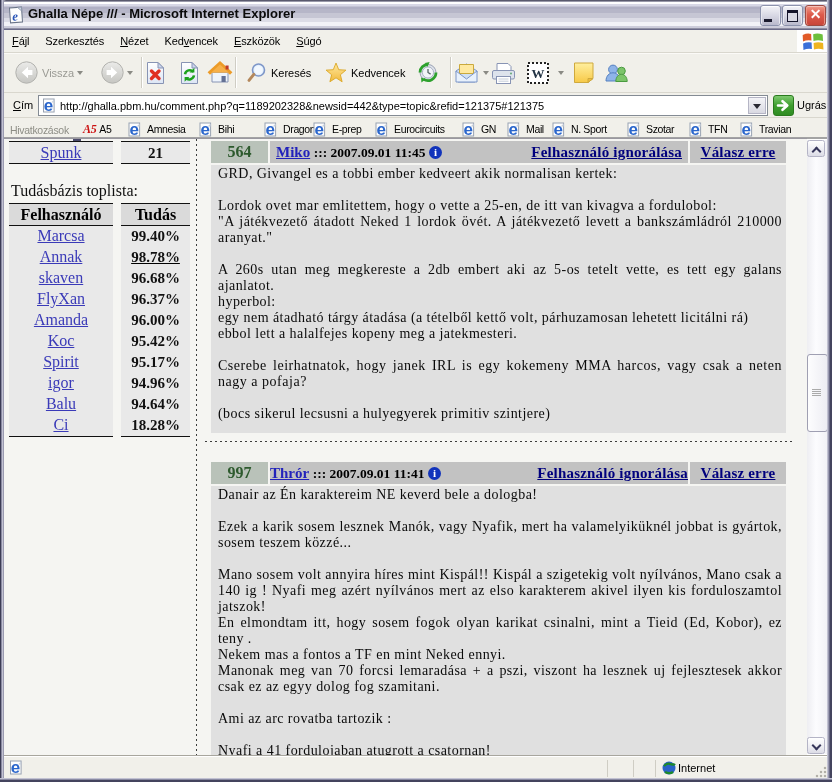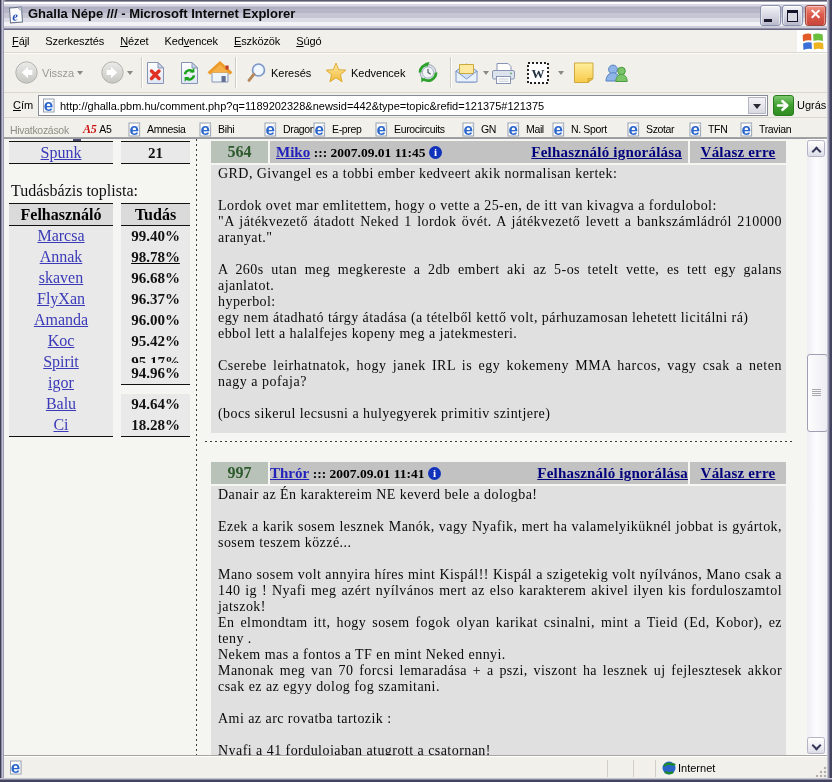--- a/index.html
+++ b/index.html
@@ -340,21 +340,21 @@
       <div class="scell sr" style="top:129px;height:22px;line-height:20px;border-top:none;"><span class="spct">96.68%</span></div>
       <div class="scell sl" style="top:150px;height:22px;line-height:20px;border-top:none;"><span class="slink">FlyXan</span></div>
       <div class="scell sr" style="top:150px;height:22px;line-height:20px;border-top:none;"><span class="spct">96.37%</span></div>
       <div class="scell sl" style="top:171px;height:22px;line-height:20px;border-top:none;"><span class="slink">Amanda</span></div>
       <div class="scell sr" style="top:171px;height:22px;line-height:20px;border-top:none;"><span class="spct">96.00%</span></div>
       <div class="scell sl" style="top:192px;height:22px;line-height:20px;border-top:none;"><span class="slink">Koc</span></div>
       <div class="scell sr" style="top:192px;height:22px;line-height:20px;border-top:none;"><span class="spct">95.42%</span></div>
       <div class="scell sl" style="top:213px;height:22px;line-height:20px;border-top:none;"><span class="slink">Spirit</span></div>
       <div class="scell sr" style="top:213px;height:22px;line-height:20px;border-top:none;"><span class="spct">95.17%</span></div>
       <div class="scell sl" style="top:234px;height:22px;line-height:20px;border-top:none;"><span class="slink">igor</span></div>
-      <div class="scell sr" style="top:224px;height:22px;line-height:20px;border-top:none;"><span class="spct">94.96%</span></div>
+      <div class="scell sr" style="top:234px;height:22px;line-height:20px;border-top:none;"><span class="spct">94.96%</span></div>
       <div class="scell sl" style="top:255px;height:22px;line-height:20px;border-top:none;"><span class="slink">Balu</span></div>
       <div class="scell sr" style="top:255px;height:22px;line-height:20px;border-top:none;"><span class="spct">94.64%</span></div>
       <div class="scell sl" style="top:276px;height:22px;line-height:20px;border-top:none;"><span class="slink">Ci</span></div>
       <div class="scell sr" style="top:276px;height:22px;line-height:20px;border-top:none;"><span class="spct">18.28%</span></div>
     </div>
     <div id="posts">
       <div class="pnum" style="top:2px;left:207px;width:57px;height:22px;line-height:22px;">564</div>
       <div class="phead" style="top:2px;left:266px;width:418px;height:22px;line-height:22px;padding:0 6px;"><span class="mlink">Miko</span> <b style="font-size:13.5px;">::: 2007.09.01 11:45</b> <span class="iinfo">i</span><span style="float:right;" class="navy">Felhasználó ignorálása</span></div>
       <div class="phead" style="top:2px;left:686px;width:96px;height:22px;line-height:22px;text-align:center;"><span class="navy">Válasz erre</span></div>
       <div class="pbody" style="top:26px;height:268px;">GRD, Givangel es a tobbi ember kedveert akik normalisan kertek:<br><br>Lordok ovet mar emlitettem, hogy o vette a 25-en, de itt van kivagva a fordulobol:<br>"A játékvezető átadott Neked 1 lordok övét. A játékvezető levett a bankszámládról 210000 aranyat."<br><br>A 260s utan meg megkereste a 2db embert aki az 5-os tetelt vette, es tett egy galans ajanlatot.<br>hyperbol:<br>egy nem átadható tárgy átadása (a tételből kettő volt, párhuzamosan lehetett licitálni rá)<br>ebbol lett a halalfejes kopeny meg a jatekmesteri.<br><br><span style="letter-spacing:0.52px;">Cserebe leirhatnatok, hogy janek IRL is egy kokemeny MMA harcos, vagy csak a neten nagy a pofaja?</span><br><br>(bocs sikerul lecsusni a hulyegyerek primitiv szintjere)</div>

